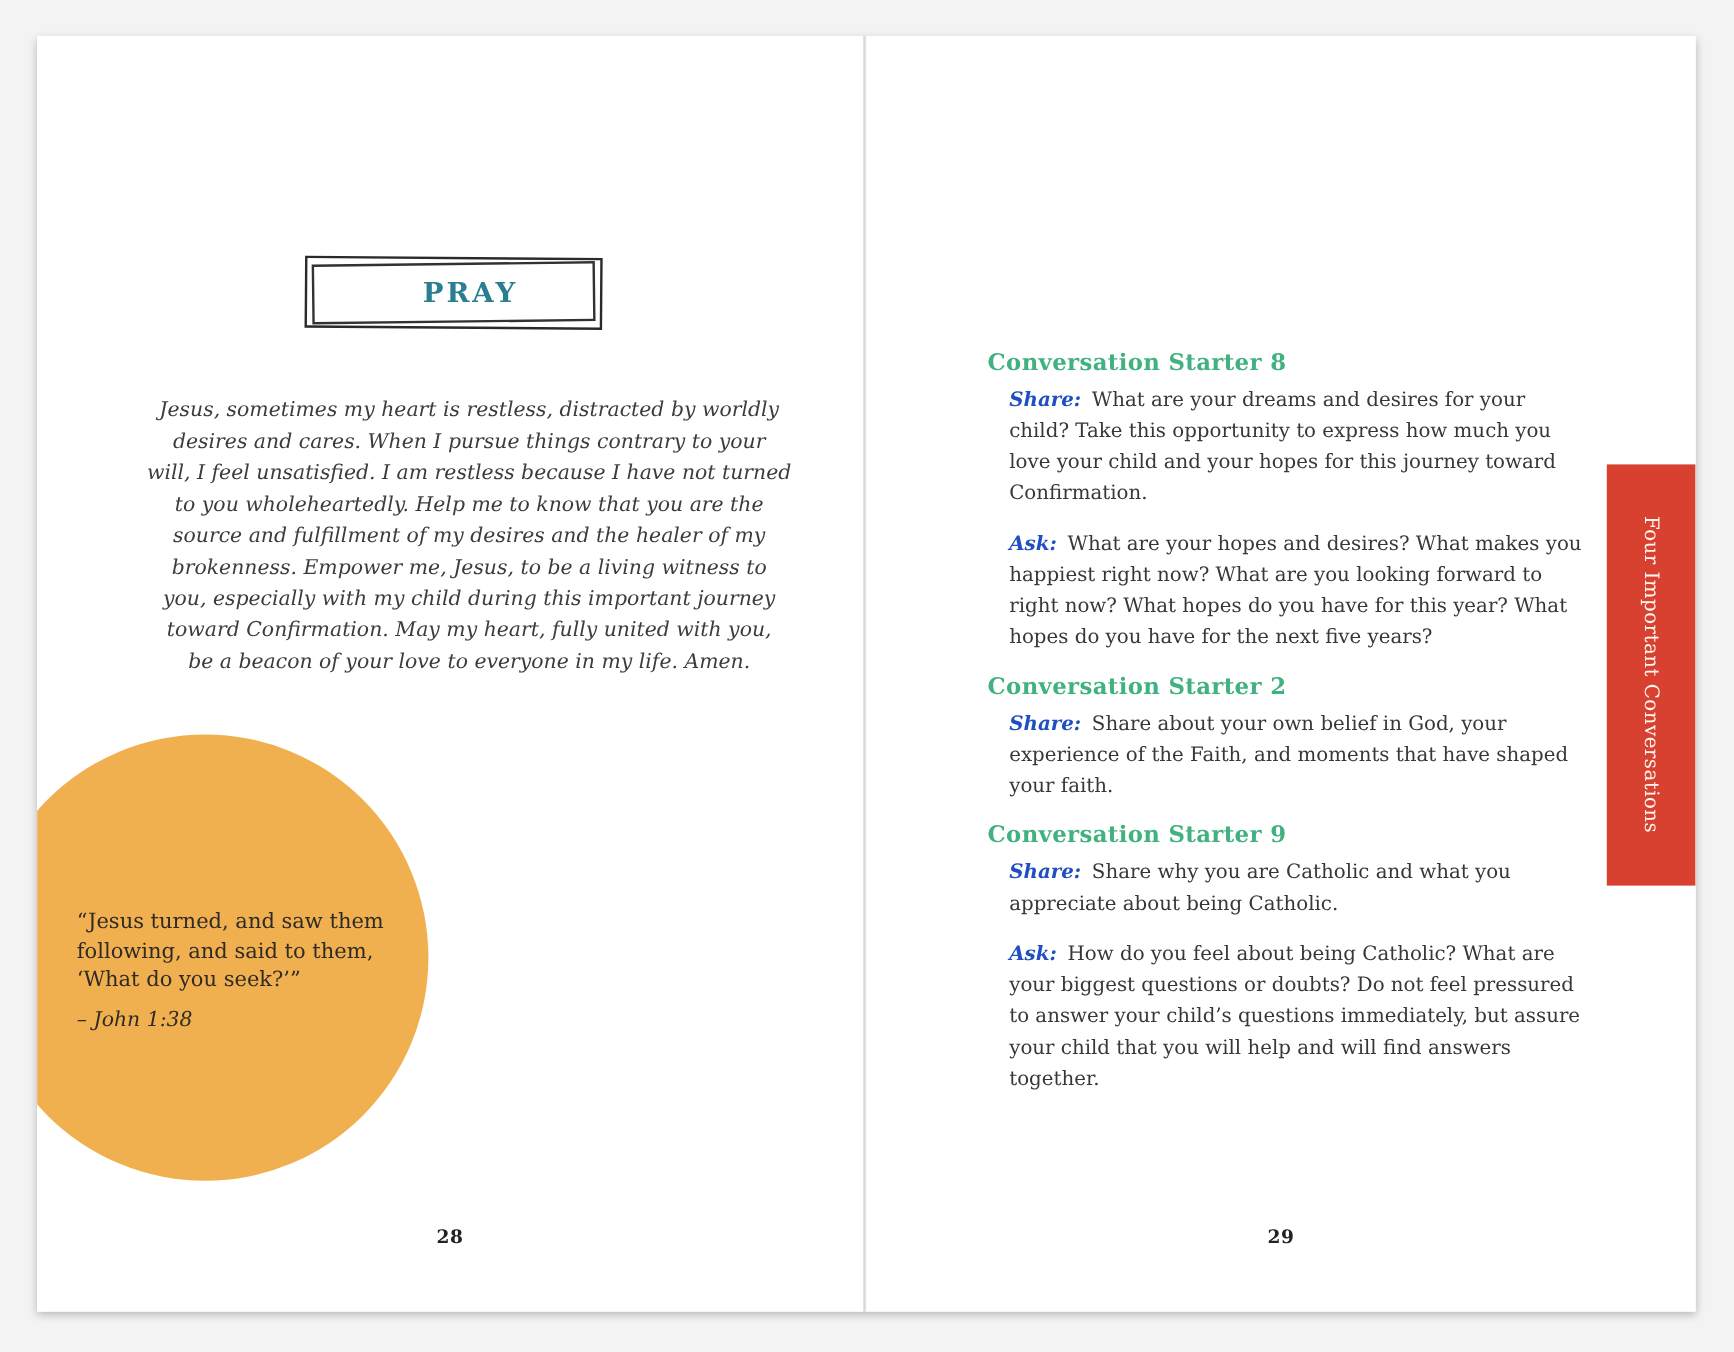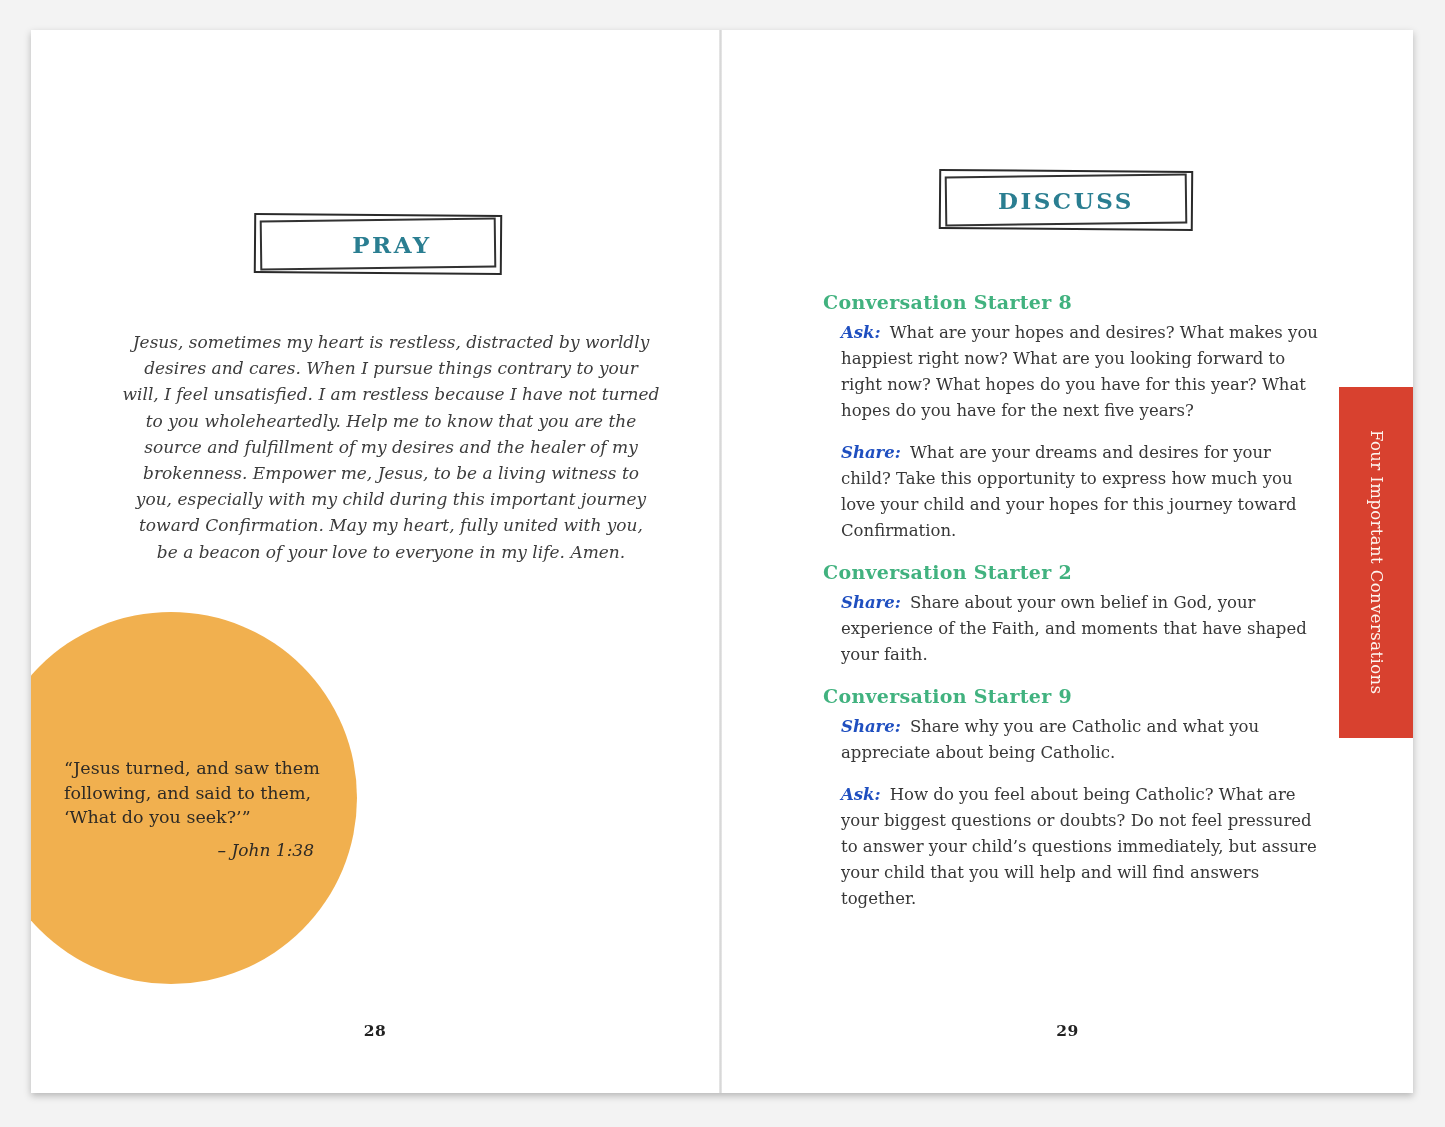--- a/index.html
+++ b/index.html
@@ -26,21 +26,21 @@
 
   
   .pray-box { left:224px; top:186px; width:246px; height:56px;padding-left:28px; }
   .prayer { position:absolute; left:87px; top:299px; width:546px; text-align:center;
     font-style:italic; font-size:17px; line-height:26.2px; color:#3c3c3c; white-space:pre-line; }
 
   .quote-circle { position:absolute; left:-46px; top:582px; width:372px; height:372px;
     border-radius:50%; background:var(--orange); }
   .quote-text { position:absolute; left:33px; top:726px; width:268px;
     font-size:17.5px; line-height:24.5px; font-weight:500; color:#2e2a25; white-space:pre-line; }
-  .quote-attr { position:absolute; left:33px; top:810px; width:250px; text-align:right;
+  .quote-attr { position:absolute; left:33px; top:810px; width:250px; text-align:left;
     font-style:italic; font-size:17px; color:#2e2a25; }
 
   .pagenum { position:absolute; bottom:53px; left:0; width:100%; text-align:center;
     font-weight:bold; font-size:15.5px; color:#222; letter-spacing:.5px;margin-top:16px; }
 
   
   .discuss-box { left:218px; top:142px; width:252px; height:56px; }
   .content { position:absolute; left:101px; top:260px; width:505px; }
   .cs-title { font-size:19px; font-weight:bold; color:var(--green);
     letter-spacing:.3px; line-height:24px; margin-bottom:6px; }
@@ -76,30 +76,27 @@
     <div class="quote-text">“Jesus turned, and saw them
 following, and said to them,
 ‘What do you seek?’”</div>
     <div class="quote-attr">– John 1:38</div>
     <div class="pagenum">28</div>
   </div>
 
   <div class="seam"></div>
 
   <div class="page right">
-    <div class="sketch-box discuss-box">
-      <span class="box-title">DISCUSS</span>
-    </div>
 
     <div class="content">
 
       <section class="starter">
         <h3 class="cs-title">Conversation Starter 8</h3>
+        <p class="para"><span class="lbl">Share:</span><span>What are your dreams and desires for your child? Take this opportunity to express how much you love your child and your hopes for this journey toward Confirmation.</span></p>
         <p class="para"><span class="lbl">Ask:</span><span>What are your hopes and desires? What makes you happiest right now? What are you looking forward to right now? What hopes do you have for this year? What hopes do you have for the next five years?</span></p>
-        <p class="para"><span class="lbl">Share:</span><span>What are your dreams and desires for your child? Take this opportunity to express how much you love your child and your hopes for this journey toward Confirmation.</span></p>
       </section>
 
       <section class="starter">
         <h3 class="cs-title">Conversation Starter 2</h3>
         <p class="para"><span class="lbl">Share:</span><span>Share about your own belief in God, your experience of the Faith, and moments that have shaped your faith.</span></p>
       </section>
 
       <section class="starter">
         <h3 class="cs-title">Conversation Starter 9</h3>
         <p class="para"><span class="lbl">Share:</span><span>Share why you are Catholic and what you appreciate about being Catholic.</span></p>

